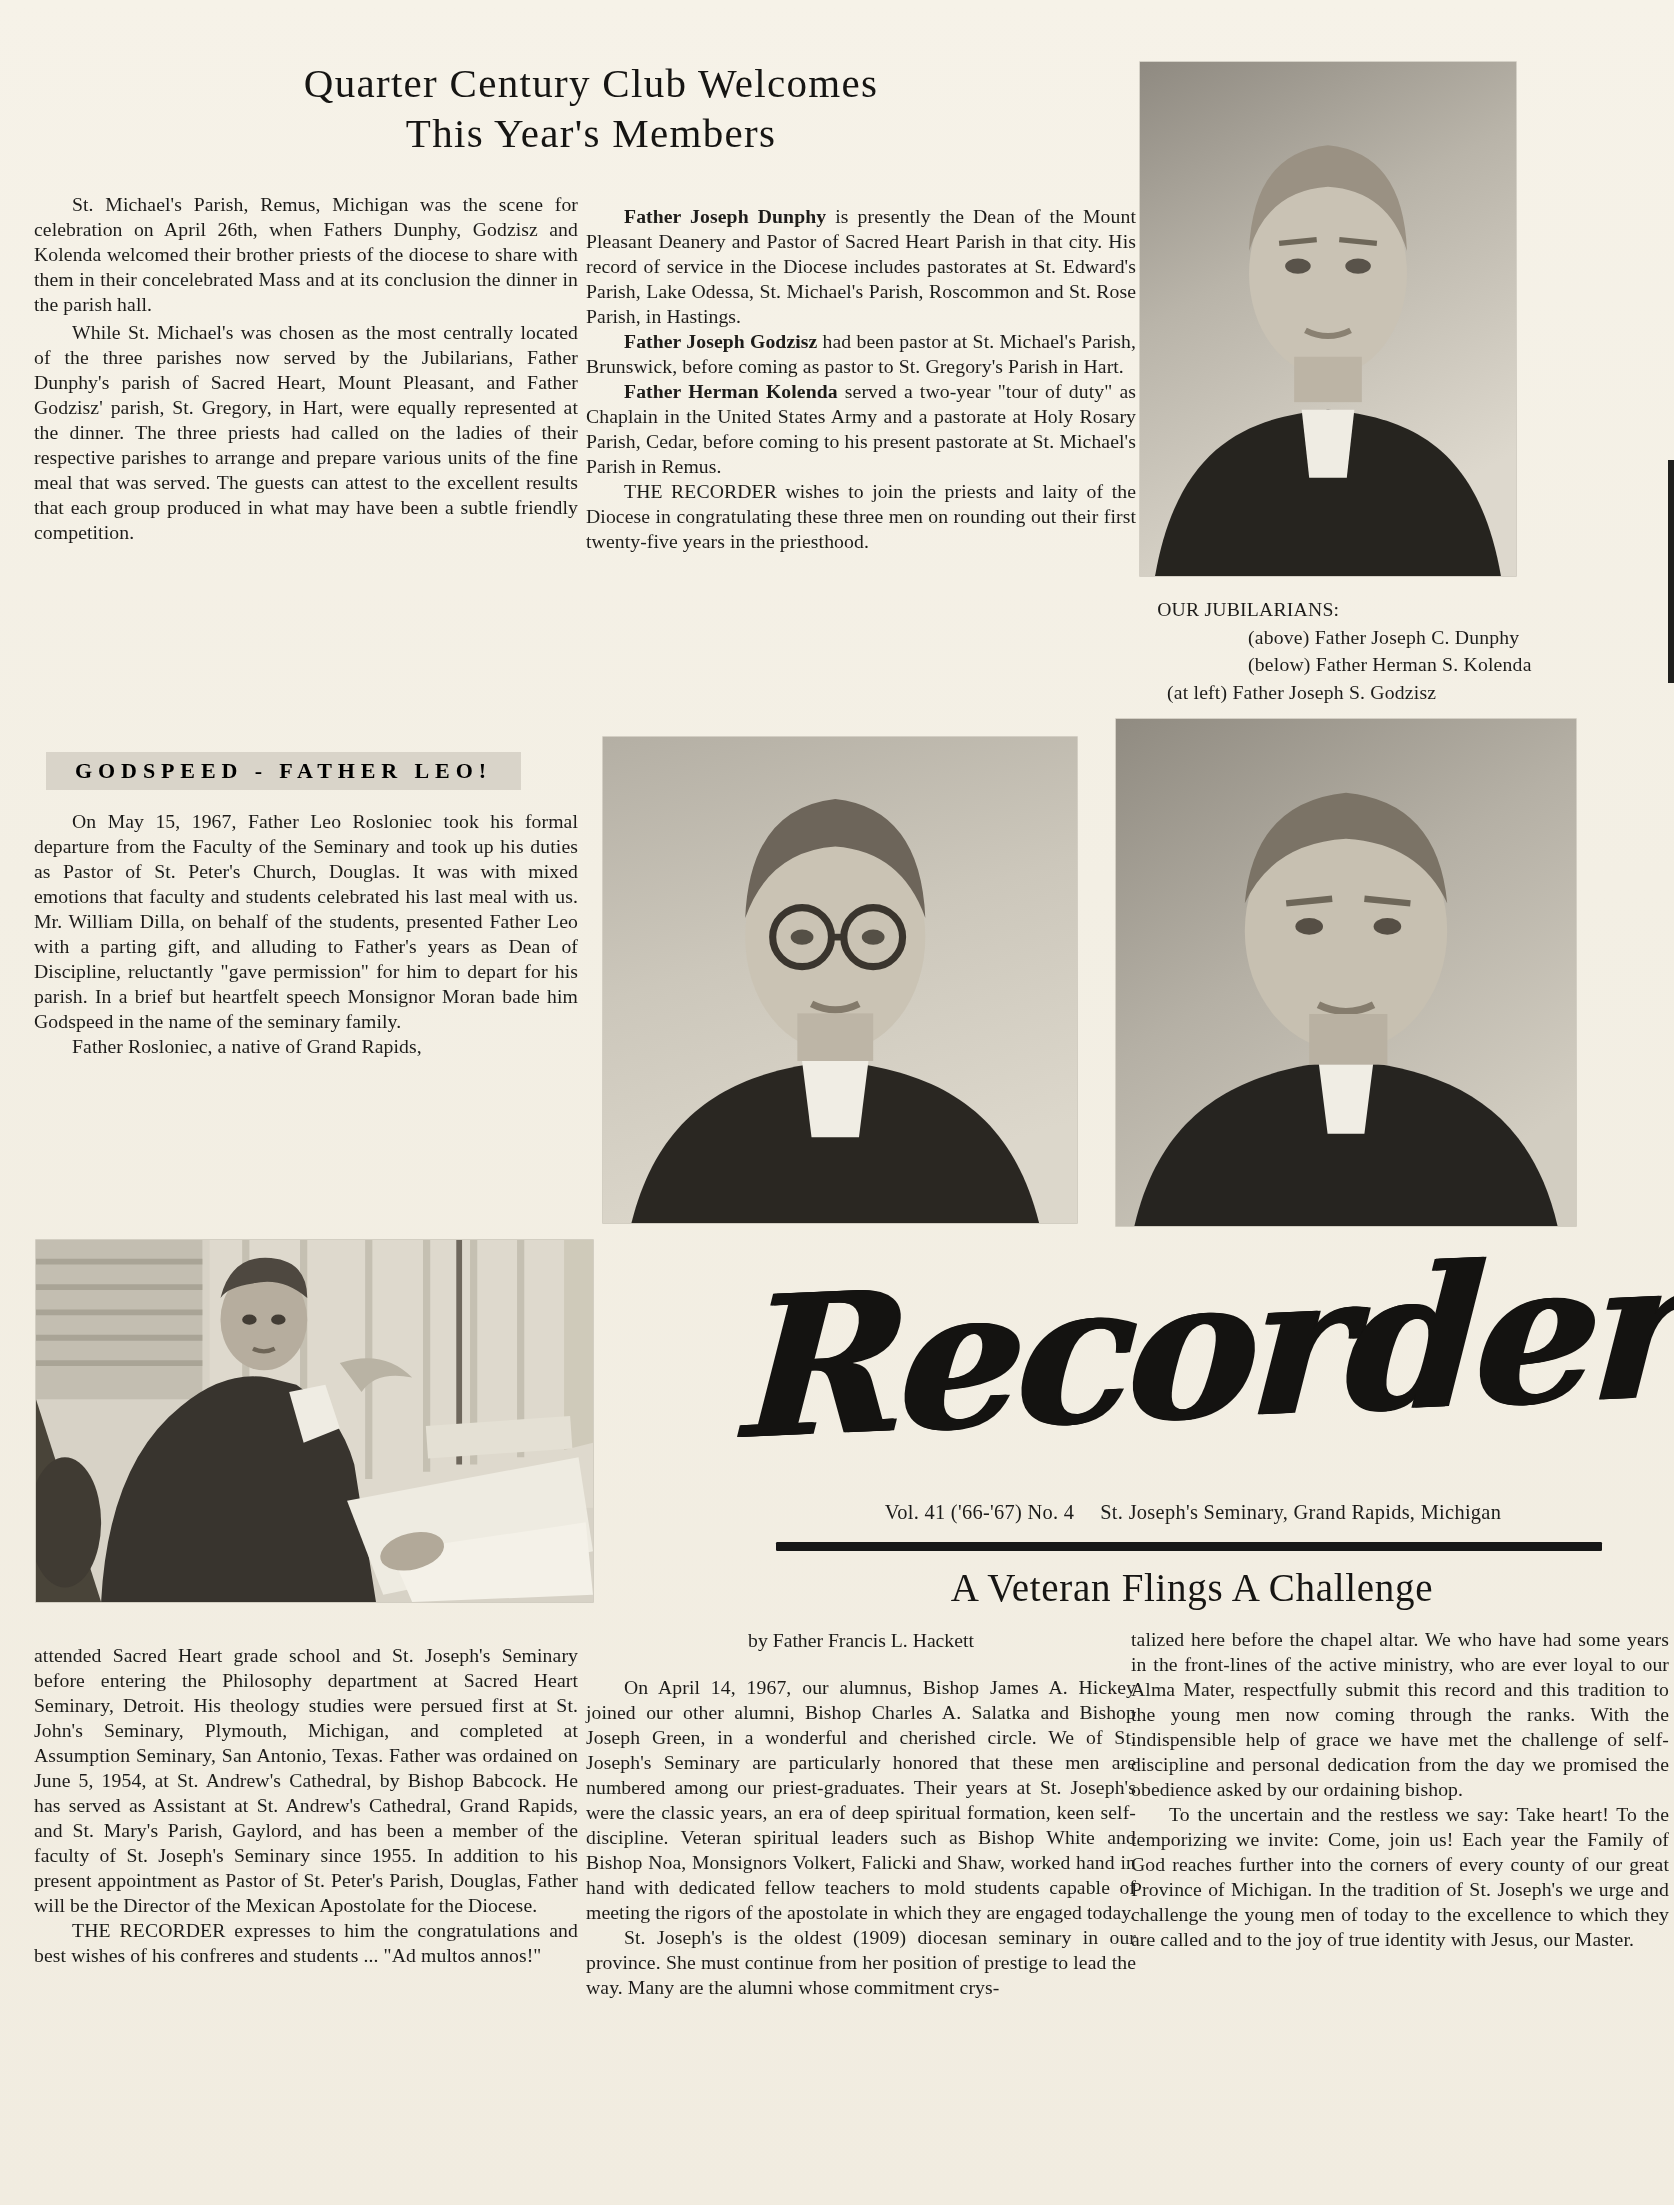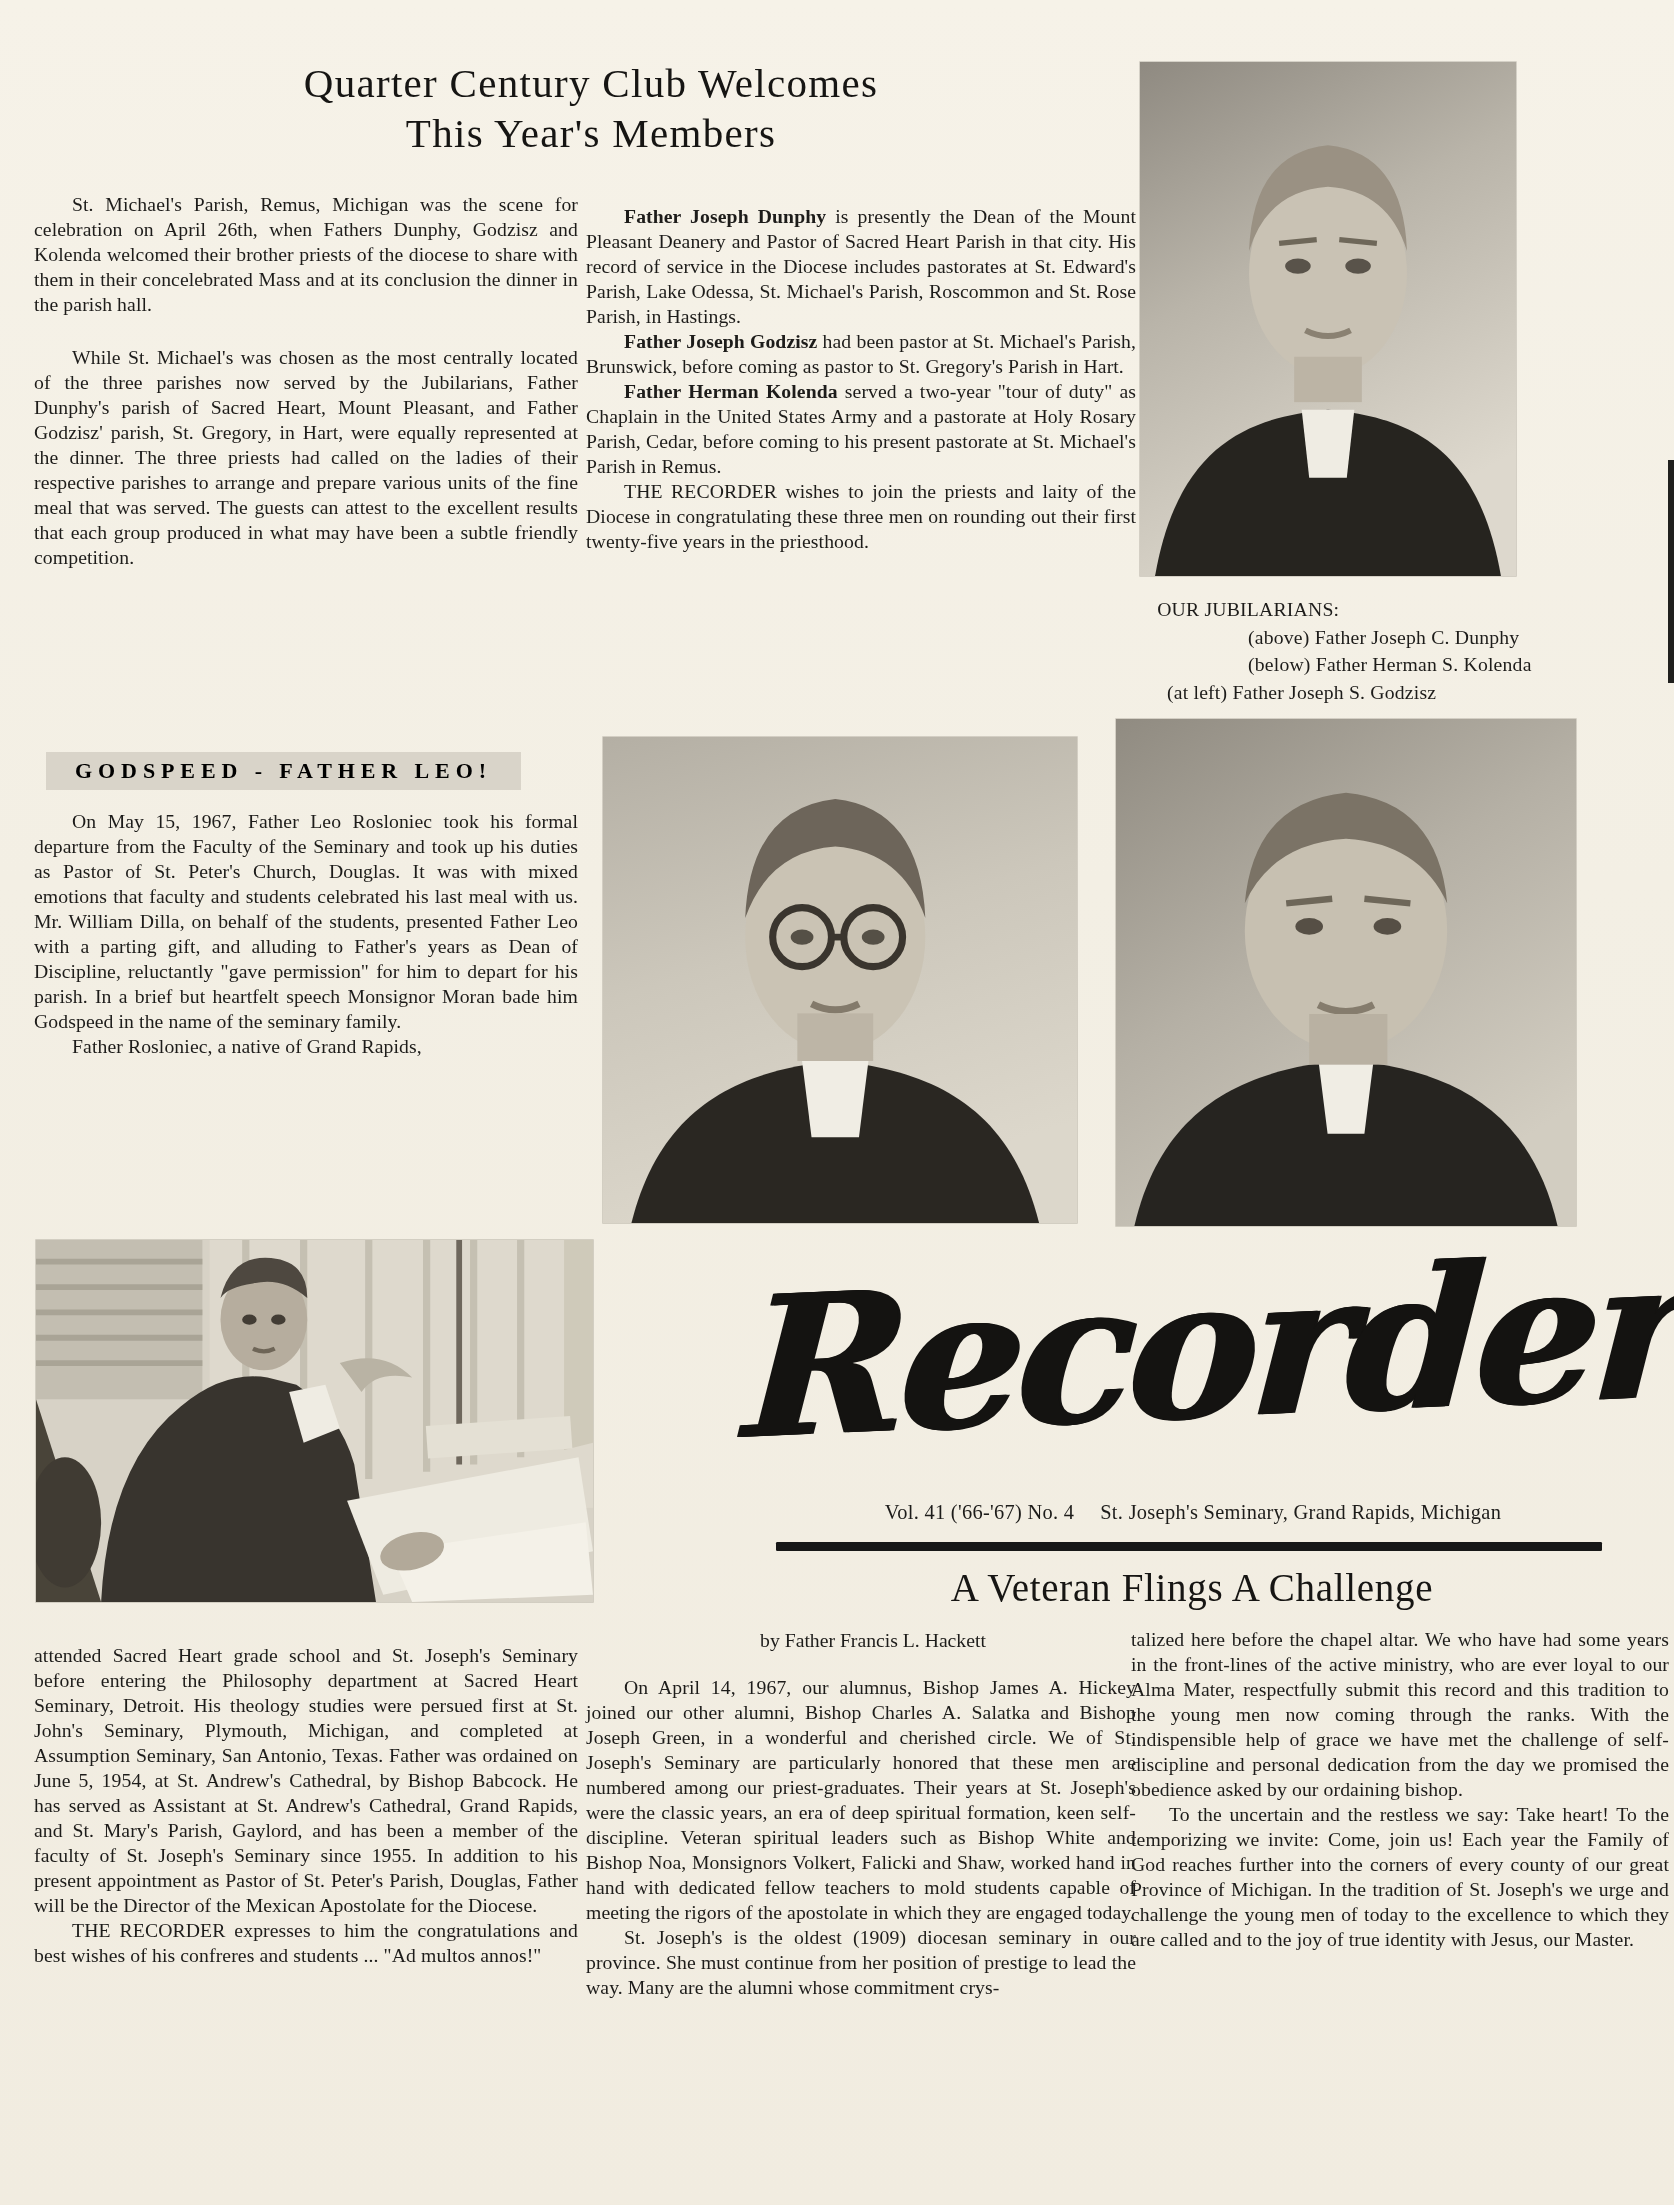--- a/index.html
+++ b/index.html
@@ -10,21 +10,21 @@
     color:#1d1c1a; overflow:hidden;
   }
   .headline{
     position:absolute; left:79px; top:58px; width:1024px;
     text-align:center; font-size:41px; line-height:50px;
     letter-spacing:1.3px; color:#161513;
   }
   .bodycol{ position:absolute; font-size:19.7px; line-height:25px;
     text-align:justify; letter-spacing:0.1px; }
   .bodycol p{ margin:0; text-indent:38px; }
-  .gapped p + p{ margin-top:28px; }
+  .gapped p + p{ margin-top:3px; }
   b{ font-weight:bold; }
   .photo{ position:absolute; box-shadow:0 0 0 0.7px rgba(60,55,45,0.25); }
   .photo svg{ display:block; width:100%; height:100%; }
   .caption{
     position:absolute; left:1148px; top:596px; width:525px;
     font-size:19.7px; line-height:27.6px; letter-spacing:0.2px;
   }
   .caption .cap-title{ padding-left:9.2px; }
   .caption .cap-ind{ padding-left:100px; }
   .caption .cap-flush{ padding-left:0;margin-left:19px; }
@@ -50,21 +50,21 @@
   .volline .vol-gap{ display:inline-block; width:26px; }
   .rule{
     position:absolute; left:776px; top:1542px; width:826px; height:8.5px;
     background:#171717; border-radius:1.3px;
   }
   .veteran-headline{
     position:absolute; left:775px; top:1565px; width:834px;
     text-align:center; font-size:39px; letter-spacing:0.7px; color:#161513;
   }
   .byline{
-    position:absolute; left:598px; top:1629px; width:550px;
+    position:absolute; left:586px; top:1629px; width:550px;
     text-align:center; font-size:19.7px;
   }
   .artifact{ position:absolute; background:#20201e; }
 </style>
 </head>
 <body>
 
 <div class="page">
 
   <div class="headline">

